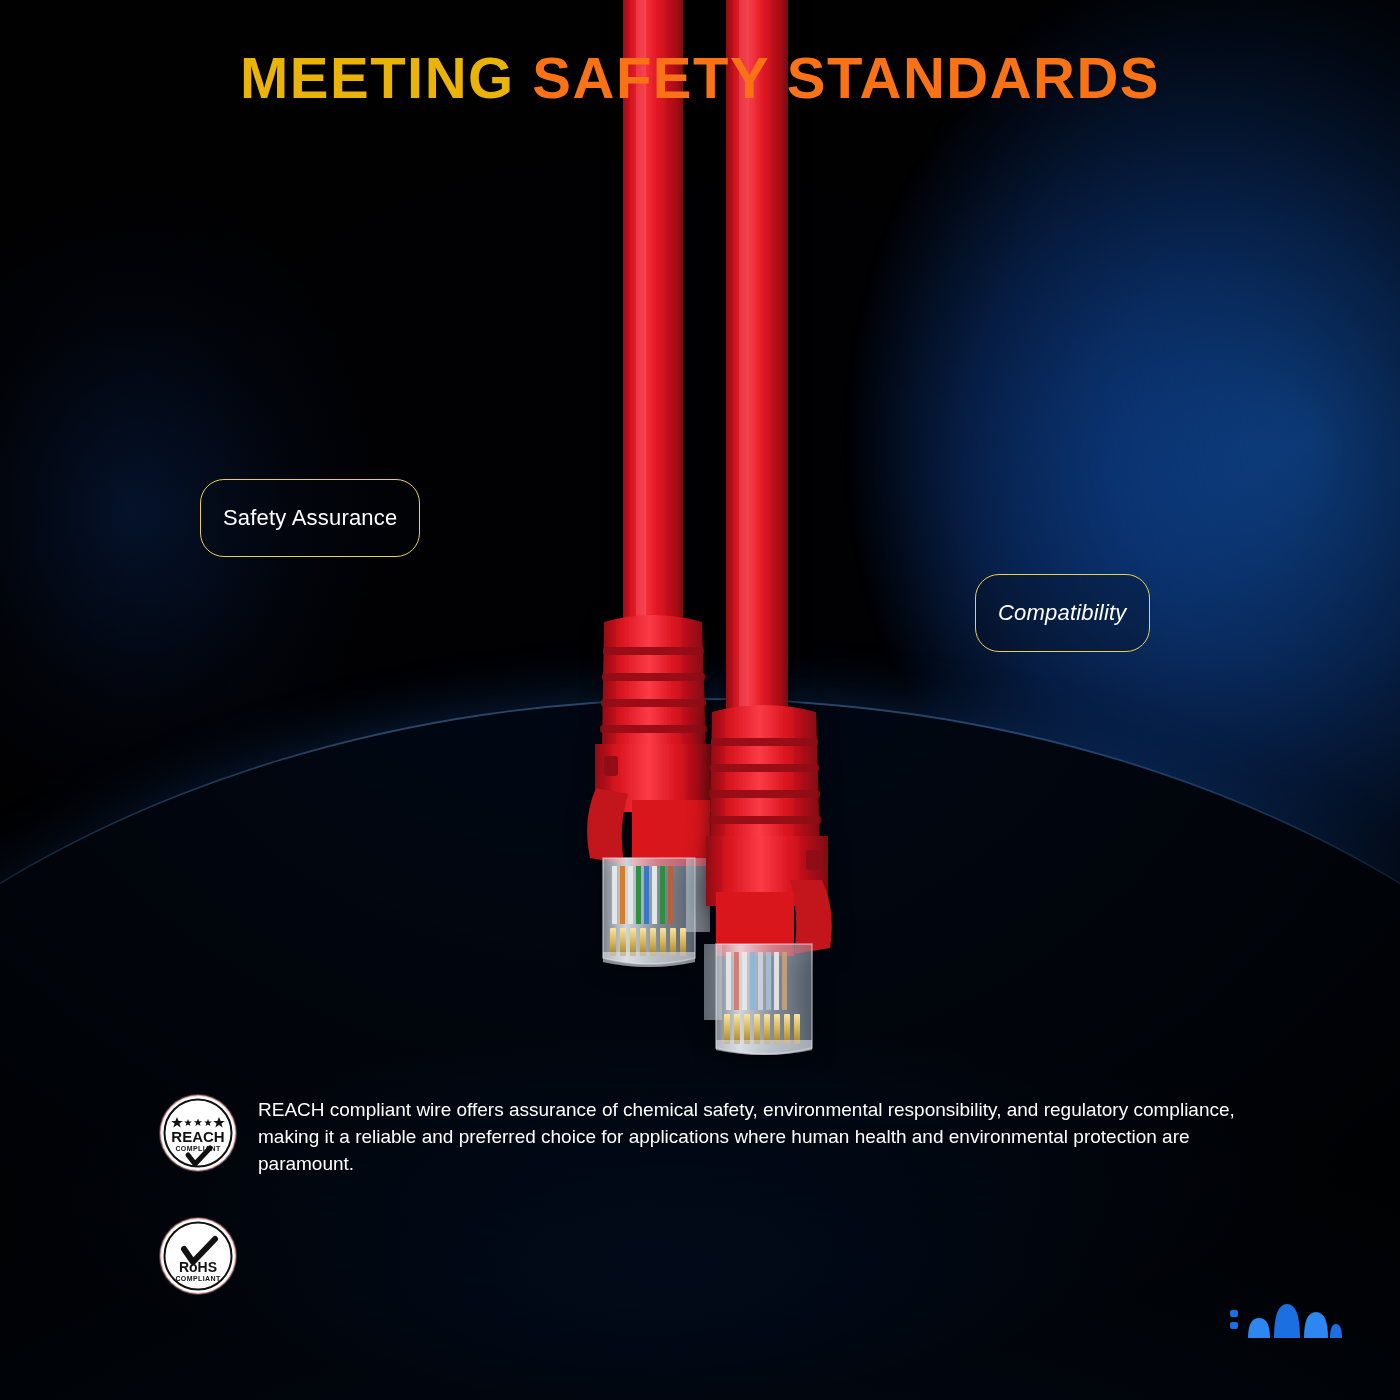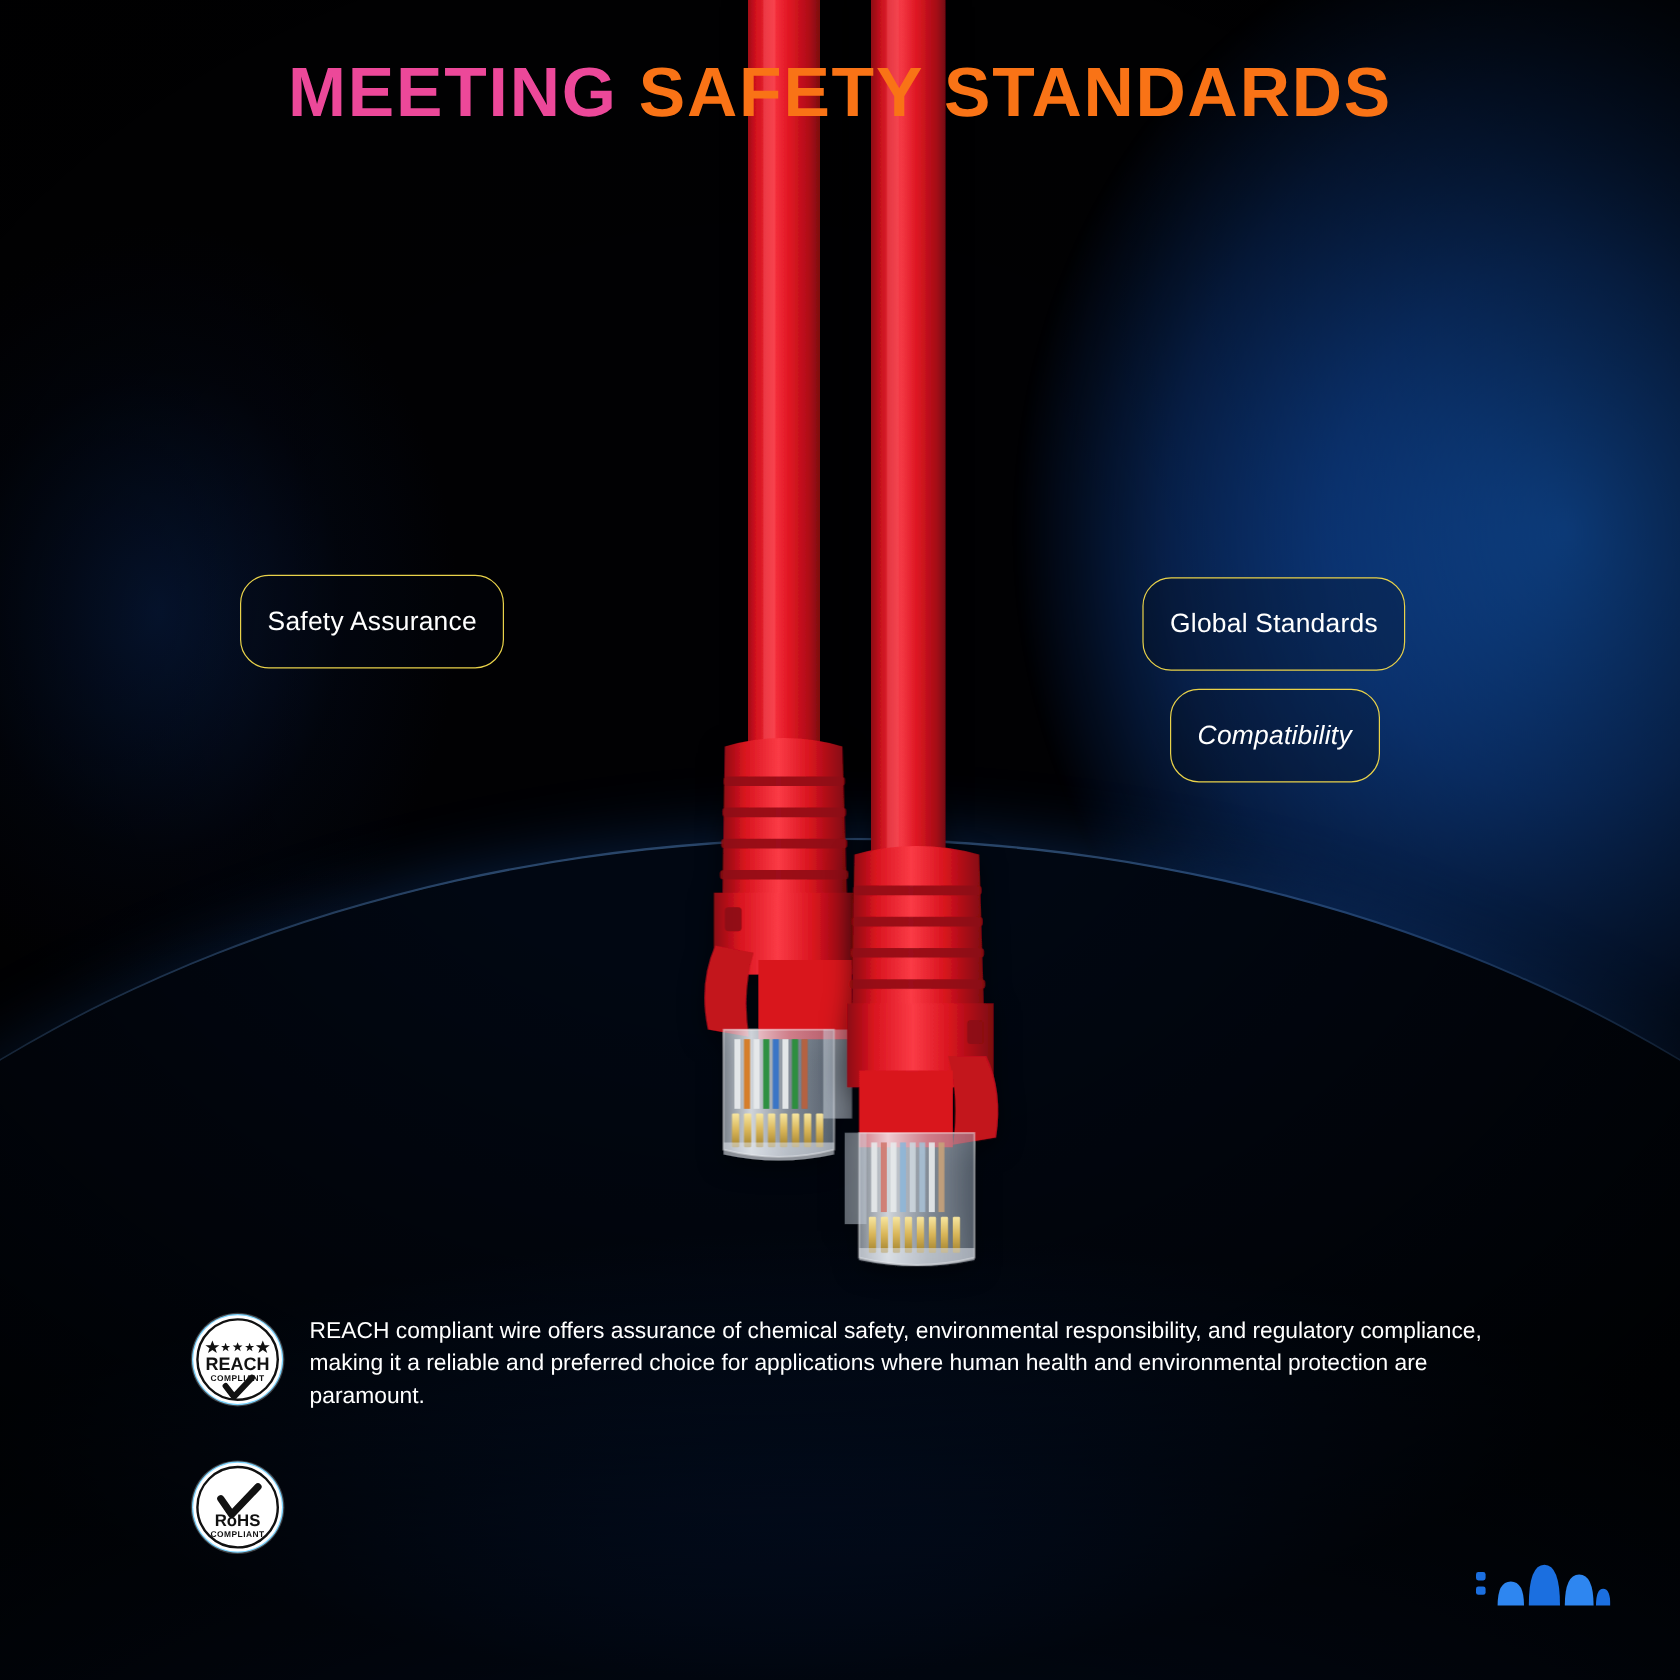--- a/index.html
+++ b/index.html
@@ -80,21 +80,21 @@
     left: 0;
     width: 100%;
     text-align: center;
     font-size: 58px;
     font-weight: bold;
     letter-spacing: 1.5px;
     line-height: 1.05;
     z-index: 40;
     white-space: nowrap;
   }
-  .title .t-white { color: #ec4899; }
+  .title .t-white { color: #eab308; }
   .title .t-yellow { color: #f97316; }
 
   
   .cables { position: absolute; inset: 0; z-index: 20; }
 
   
   .pill {
     position: absolute;
     display: inline-flex;
     align-items: center;
@@ -127,21 +127,21 @@
     display: flex;
     align-items: flex-start;
     gap: 22px;
     margin-bottom: 40px;
   }
   .comp-badge {
     flex: 0 0 auto;
     width: 76px;
     height: 76px;
     border-radius: 50%;
-    background: #7dd3fc;
+    background: #fca5a5;
     position: relative;
     display: flex;
     align-items: center;
     justify-content: center;
     box-shadow: 0 0 0 1px rgba(255,255,255,0.25);
   }
   .comp-text {
     color: #ffffff;
     font-size: 19px;
     line-height: 1.42;
@@ -301,21 +301,20 @@
         <rect x="774" y="1014" width="6" height="30" rx="1"></rect>
         <rect x="784" y="1014" width="6" height="30" rx="1"></rect>
         <rect x="794" y="1014" width="6" height="30" rx="1"></rect>
       </g>
       <path d="M716 1040 h96 v10 q-48 10 -96 0 z" fill="rgba(225,232,238,0.55)"></path>
       <path d="M704 944 h18 v76 h-18 z" fill="rgba(215,225,235,0.40)"></path>
     </g>
   </svg>
 
   <div class="pill pill-safety">Safety Assurance</div>
-  <div class="pill pill-global">Global Standards</div>
   <div class="pill pill-compat">Compatibility</div>
 
   <div class="compliance">
 
     <div class="comp-row">
       <div class="comp-badge">
         <svg viewBox="0 0 76 76" width="76" height="76">
           <circle cx="38" cy="38" r="37" fill="#ffffff"></circle>
           <circle cx="38" cy="38" r="33.5" fill="none" stroke="#111111" stroke-width="2"></circle>
           <g fill="#111111">

